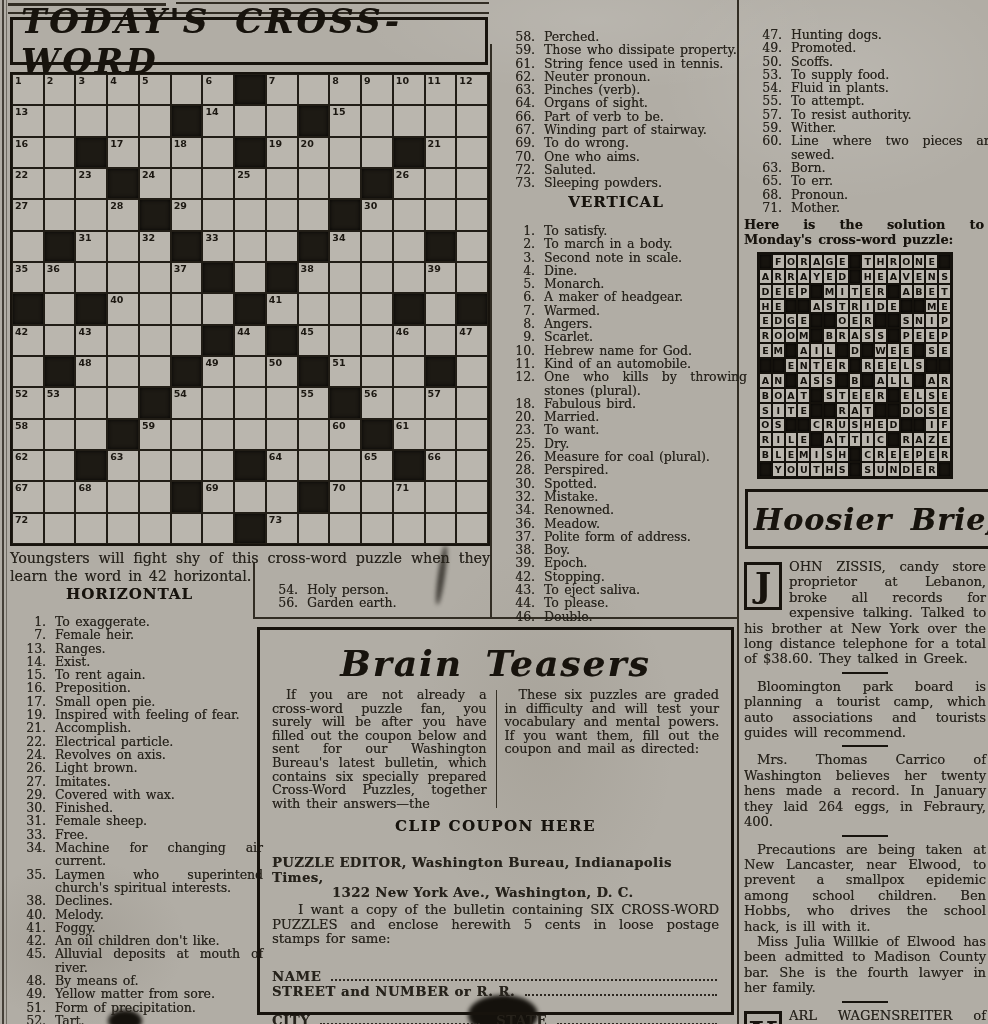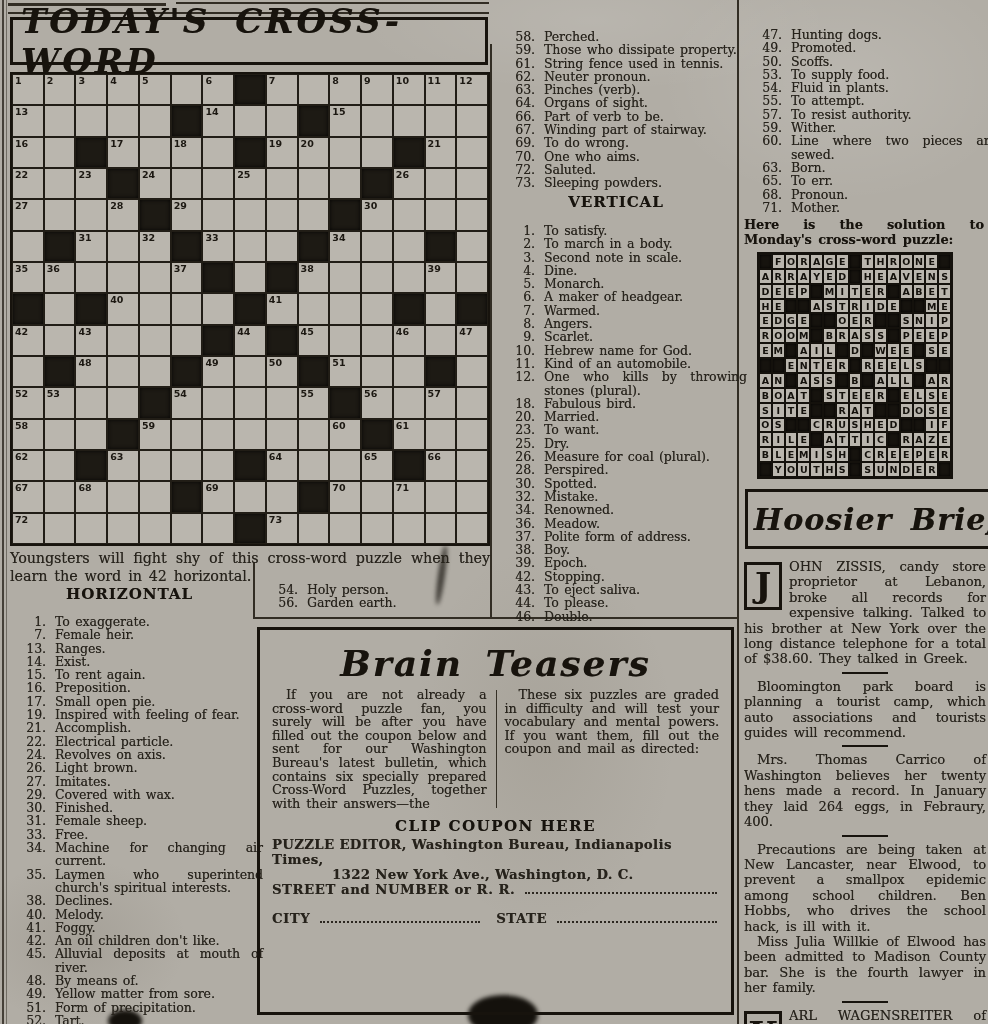--- a/index.html
+++ b/index.html
@@ -48,21 +48,21 @@
   
   .bt-box{position:absolute;left:257px;top:627px;width:477px;height:388px;border:3px solid var(--ink-dark);padding:6px 12px 0 12px;}
   .bt-title{margin:6px 0 4px 0;text-align:center;font-style:italic;font-weight:bold;font-size:36px;letter-spacing:2px;word-spacing:8px;color:var(--ink-dark);}
   .bt-cols{position:relative;display:flex;gap:18px;}
   .bt-col{flex:1;font-size:12.7px;line-height:13.6px;text-align:justify;word-spacing:2px;}
   .bt-col p{margin:0;}
   .bt-col p.indent{text-indent:14px;}
   .bt-divider{position:absolute;left:50%;top:2px;bottom:2px;width:1.5px;background:#353026;}
   .clip{margin:7px 0 2px 0;text-align:center;font-weight:bold;font-size:15px;letter-spacing:1.5px;color:var(--ink-dark);}
   .coupon{font-size:13.2px;}
-  .coupon .addr1{margin:2px 0 0 0;font-weight:bold;letter-spacing:.4px;}
+  .coupon .addr1{margin:20px 0 0 0;font-weight:bold;letter-spacing:.4px;}
   .coupon .addr2{margin:0 0 0 60px;font-weight:bold;letter-spacing:.4px;}
   .coupon .cbody{margin:3px 0 0 0;text-align:justify;text-indent:26px;line-height:14.5px;word-spacing:2px;}
   .frow{display:flex;align-items:flex-end;font-weight:bold;letter-spacing:.6px;}
   .frow .lbl{flex:none;}
   .frow .dots{flex:1;border-bottom:2.2px dotted #2c2720;margin:0 2px 3px 10px;height:12px;}
   .frow.name-row{margin-top:22px;}
   .frow.street-row{}
   .frow.city-row{margin-top:14px;}
   .frow .lbl2{flex:none;margin-left:14px;}
 
@@ -787,20 +787,25 @@
       </div>
       <div class="bt-divider"></div>
       <div class="bt-col txt">
         <p class="indent">These six puzzles are graded in difficulty and will test your vocabulary and mental powers. If you want them, fill out the coupon and mail as directed:</p>
       </div>
     </div>
     <p class="clip txt">CLIP COUPON HERE</p>
     <div class="coupon txt">
       <p class="addr1">PUZZLE EDITOR, Washington Bureau, Indianapolis Times,</p>
       <p class="addr2">1322 New York Ave., Washington, D. C.</p>
+      <p class="cbody">I want a copy of the bulletin containing SIX CROSS-WORD PUZZLES and enclose herewith 5 cents in loose postage stamps for same:</p>
+      <div class="frow name-row">
+        <span class="lbl">NAME</span>
+        <span class="dots"></span>
+      </div>
       <div class="frow street-row">
         <span class="lbl">STREET and NUMBER or R. R.</span>
         <span class="dots"></span>
       </div>
       <div class="frow city-row">
         <span class="lbl">CITY</span>
         <span class="dots"></span>
         <span class="lbl2 lbl">STATE</span>
         <span class="dots"></span>
       </div>

